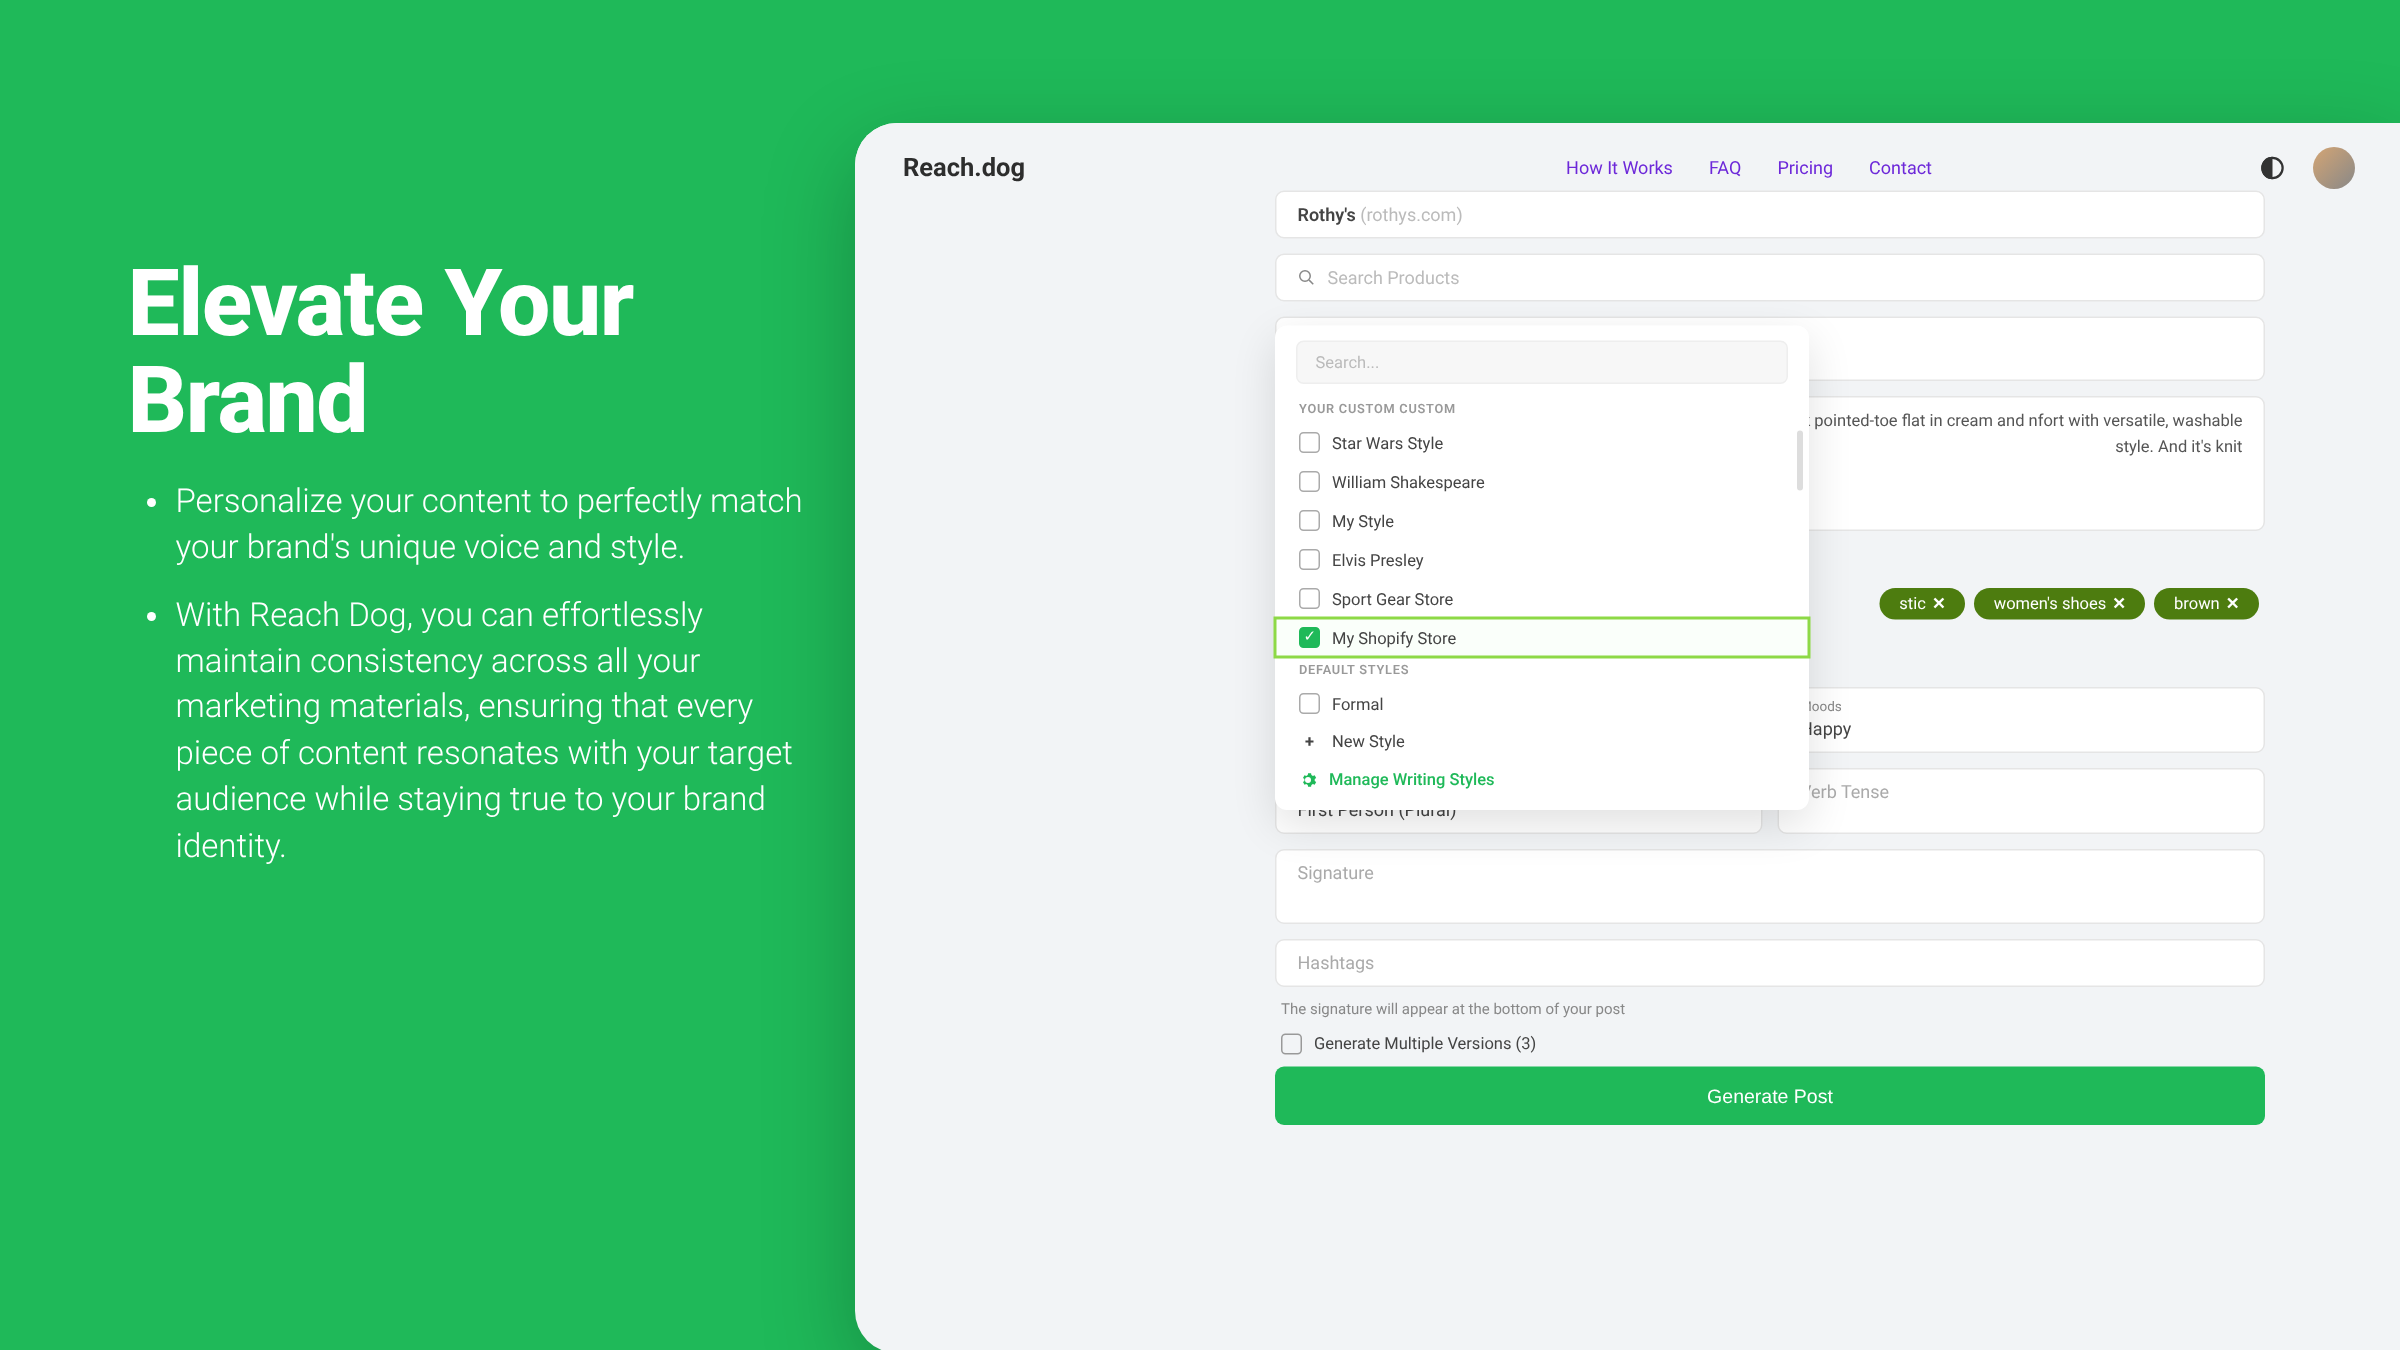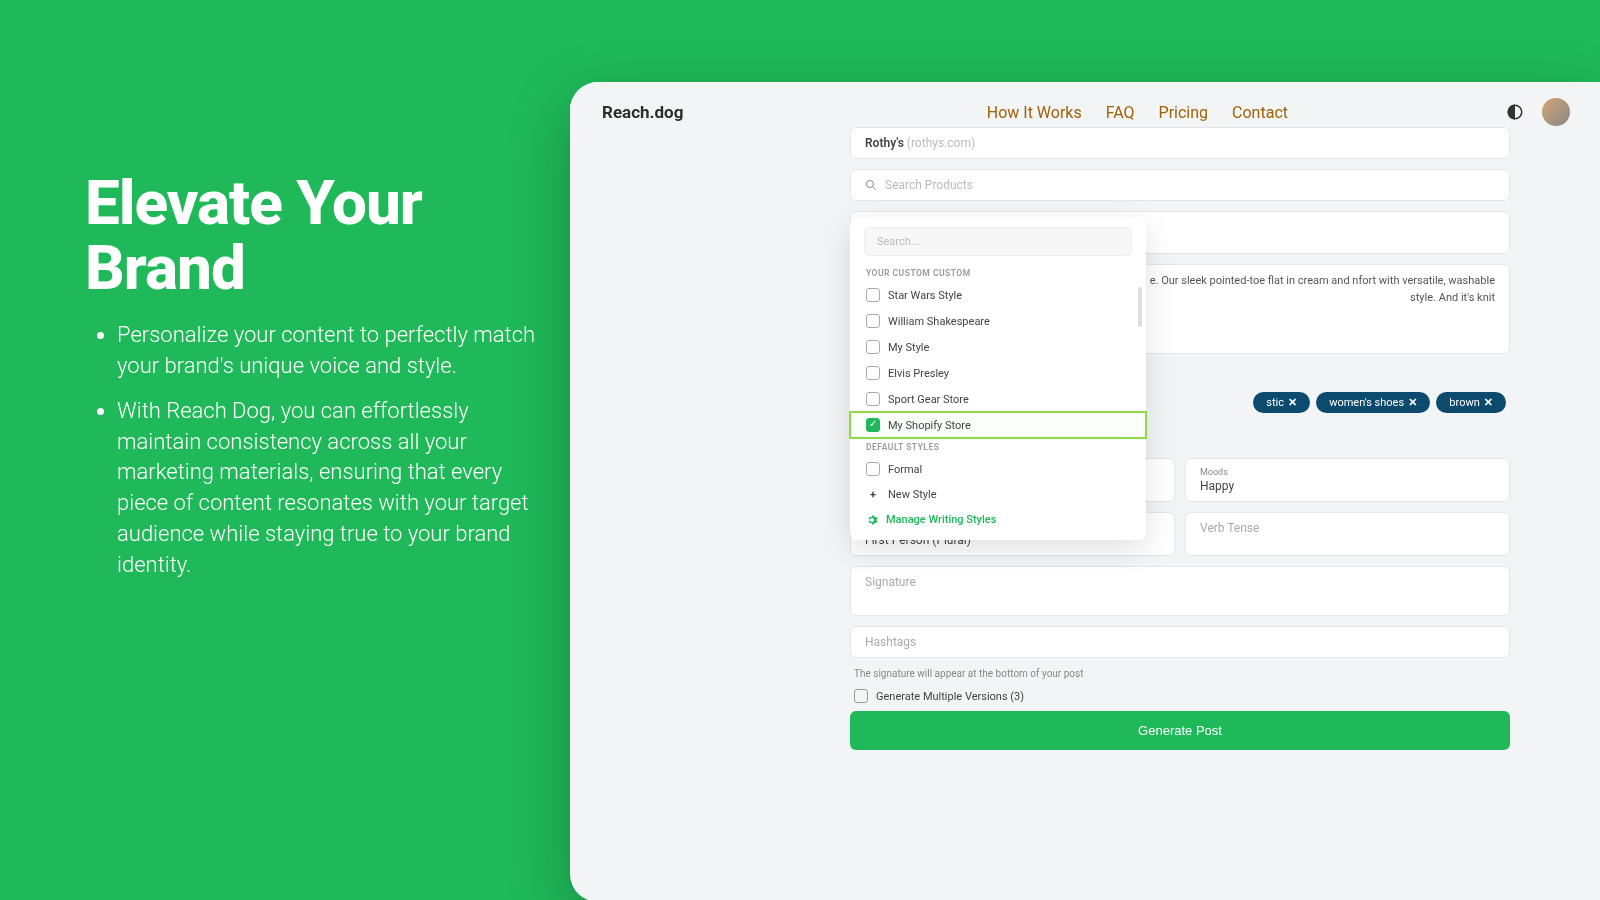--- a/index.html
+++ b/index.html
@@ -10,47 +10,47 @@
 .promo-subtitle { font-size: 34px; font-weight: 300; margin-bottom: 30px; }
 .promo-list { list-style: disc; padding-left: 32px; }
 .promo-list li { font-size: 22px; font-weight: 300; line-height: 1.4; margin-bottom: 14px; }
 
 .app-window { position: absolute; left: 570px; top: 82px; width: 1030px; height: 820px; background: #f2f4f6; border-radius: 28px 0 0 28px; box-shadow: 0 20px 60px rgba(0,0,0,0.25); overflow: hidden; }
 
 .app-header { height: 60px; display: flex; align-items: center; padding: 0 32px; background: #f2f4f6; }
 .brand-name { font-size: 17px; font-weight: 700; color: #2d2d2d; }
 .nav-spacer { flex: 1; }
 .nav-links { display: flex; gap: 24px; margin-right: 280px; }
-.nav-link { font-size: 16px; color: #a16207; cursor: pointer; }
+.nav-link { font-size: 12px; color: #6d28d9; cursor: pointer; }
 .header-right { position: absolute; right: 30px; top: 16px; display: flex; align-items: center; gap: 16px; }
 .theme-toggle { width: 22px; height: 22px; display: flex; align-items: center; justify-content: center; cursor: pointer; color: #333; }
 .avatar { width: 28px; height: 28px; border-radius: 50%; background: linear-gradient(135deg, #d4a574, #888); cursor: pointer; }
 
 .form-area { position: absolute; left: 280px; top: 45px; width: 660px; }
 
 .field-box { background: white; border: 1px solid #e5e5e5; border-radius: 6px; padding: 8px 14px; margin-bottom: 10px; font-size: 12px; color: #444; }
 .field-label-tiny { font-size: 9px; color: #888; margin-bottom: 2px; }
 .field-with-icon { display: flex; align-items: center; gap: 8px; }
 .search-ic { width: 12px; height: 12px; color: #888; }
 .two-col { display: flex; gap: 10px; }
 .two-col > * { flex: 1; }
 
 .desc-text { font-size: 11px; color: #555; line-height: 1.5; }
 
 .tags-area { display: flex; flex-wrap: wrap; gap: 6px; padding: 6px 4px; }
-.tag-pill { background: #0c4a6e; color: white; font-size: 11px; padding: 4px 13px; border-radius: 12px; display: inline-flex; align-items: center; gap: 4px; cursor: pointer; }
+.tag-pill { background: #4d7c0f; color: white; font-size: 11px; padding: 4px 13px; border-radius: 12px; display: inline-flex; align-items: center; gap: 4px; cursor: pointer; }
 .tag-x { font-weight: bold; }
 
 .hint-text { font-size: 10px; color: #888; margin: 4px 0 10px 4px; }
-.checkbox-row { display: flex; align-items: center; gap: 8px; font-size: 11px; color: #444; margin: 8px 4px; }
+.checkbox-row { display: flex; gap: 8px; font-size: 11px; color: #444; margin: 8px 4px; }
 .ckbx { width: 14px; height: 14px; border: 1.5px solid #999; border-radius: 3px; cursor: pointer; }
 
 .primary-btn { width: 100%; background: #1fb959; color: white; border: none; border-radius: 6px; padding: 12px; font-size: 13px; cursor: pointer; }
 
-.dropdown-panel { position: absolute; left: 280px; top: 135px; width: 296px; background: white; border-radius: 8px; box-shadow: 0 10px 30px rgba(0,0,0,0.12); padding: 10px 0 8px 0; z-index: 10; }
+.dropdown-panel { position: absolute; left: 280px; top: 135px; width: 356px; background: white; border-radius: 8px; box-shadow: 0 10px 30px rgba(0,0,0,0.12); padding: 10px 0 8px 0; z-index: 10; }
 .dd-search { margin: 0 14px 8px 14px; background: #f7f7f7; border: 1px solid #eee; border-radius: 5px; padding: 7px 12px; font-size: 11px; color: #999; }
 .dd-section-label { padding: 4px 16px; font-size: 8.5px; font-weight: 600; color: #999; letter-spacing: 0.5px; }
 .dd-option { padding: 6px 16px; display: flex; align-items: center; gap: 8px; font-size: 11px; color: #444; cursor: pointer; }
 .dd-check { width: 14px; height: 14px; border: 1.5px solid #aaa; border-radius: 3px; flex-shrink: 0; }
 .dd-check.checked { background: #1fb959; border-color: #1fb959; position: relative; }
 .dd-check.checked::after { content: "✓"; color: white; font-size: 10px; position: absolute; top: -1px; left: 2px; }
 .dd-option.highlighted { outline: 2px solid #8dd946; outline-offset: -1px; background: #fafffa; }
 .dd-add { padding: 6px 16px; display: flex; align-items: center; gap: 8px; font-size: 11px; color: #444; cursor: pointer; }
 .dd-plus { font-weight: bold; width: 14px; text-align: center; }
 .dd-manage { padding: 6px 16px; display: flex; align-items: center; gap: 8px; font-size: 11px; color: #1fb959; font-weight: 500; cursor: pointer; }

